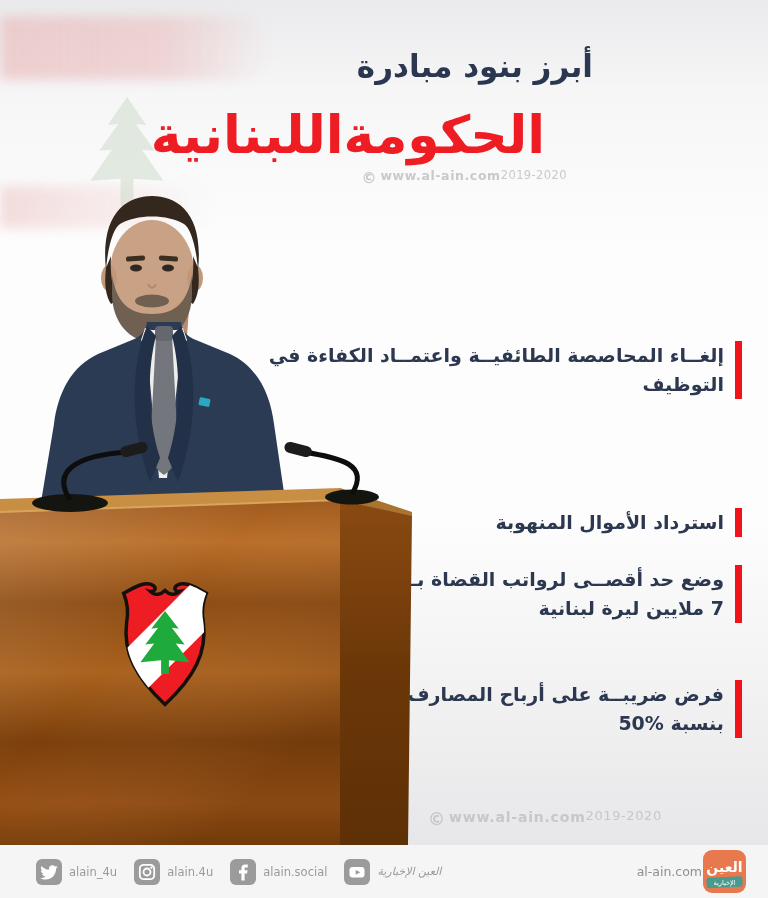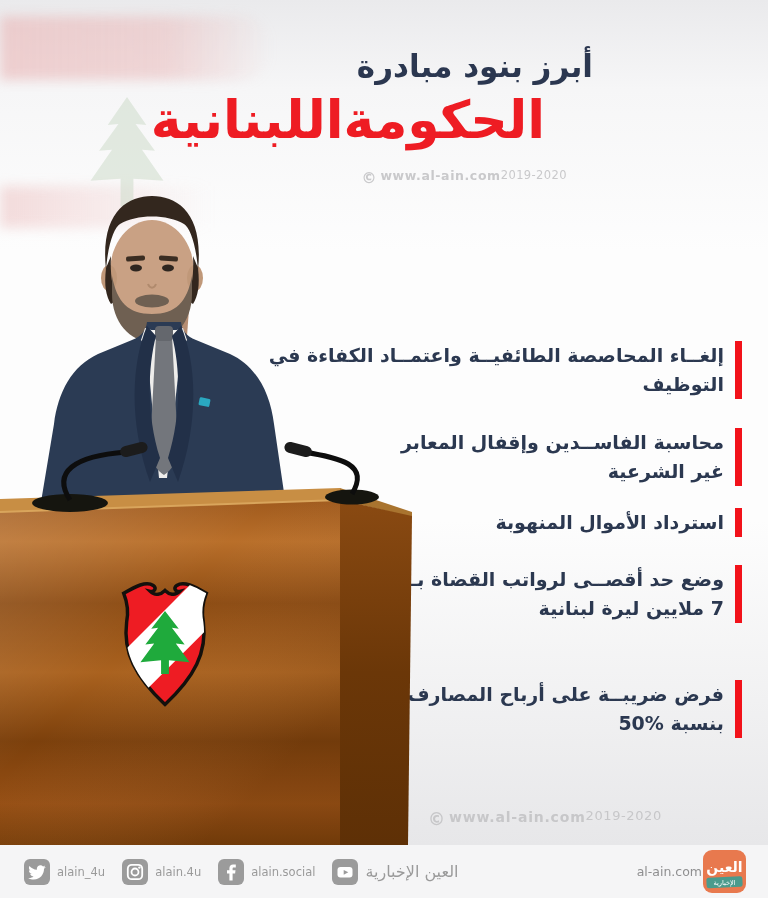--- a/index.html
+++ b/index.html
@@ -11,21 +11,21 @@
   
   .flag-band{position:absolute;left:0;border-radius:0 60px 60px 0;filter:blur(6px);}
   .flag-band.b1{top:16px;width:272px;height:64px;
     background:linear-gradient(90deg,rgba(233,176,176,.55),rgba(233,176,176,.45) 60%,rgba(233,176,176,0));}
   .flag-band.b2{top:186px;width:235px;height:42px;
     background:linear-gradient(90deg,rgba(233,176,176,.42),rgba(233,176,176,0) 90%);}
   .flag-cedar{position:absolute;left:52px;top:82px;opacity:.55;}
 
   
   .subtitle{position:absolute;top:48px;right:175px;font-size:31px;font-weight:bold;color:#2b3750;direction:rtl;white-space:nowrap;}
-  .title{position:absolute;top:90px;right:223px;font-size:52px;font-weight:bold;color:#ee1c23;direction:rtl;white-space:nowrap;}
+  .title{position:absolute;top:105px;right:223px;font-size:52px;font-weight:bold;color:#ee1c23;direction:rtl;white-space:nowrap;}
 
   
   .wm{position:absolute;display:flex;align-items:flex-start;gap:4px;}
   .wm .sym{font-weight:bold;}
   .wm .lines{display:flex;flex-direction:row;line-height:1.15;}
   .wm.header{top:169px;right:201px;color:#c9c9cb;}
   .wm.header .sym{font-size:15px;}
   .wm.header .l1{font-size:12.5px;font-weight:bold;letter-spacing:.6px;}
   .wm.header .l2{font-size:11.5px;letter-spacing:.4px;}
   .wm.onwood{top:543px;left:18px;color:rgba(66,30,2,.40);}
@@ -50,25 +50,25 @@
     position:absolute;left:28px;top:727px;width:275px;text-align:center;direction:rtl;
     color:#ffffff;font-size:18px;font-weight:bold;line-height:27.5px;white-space:pre-line;z-index:3;
   }
 
   .scene{position:absolute;left:0;top:0;z-index:1;}
   .shield{position:absolute;left:106px;top:577px;z-index:2;}
 
   
   .footer{position:absolute;left:0;top:845px;width:768px;height:53px;background:#f5f5f6;z-index:4;
     display:flex;align-items:center;}
-  .social{display:flex;align-items:flex-end;margin-left:24px;}
+  .social{display:flex;align-items:flex-end;margin-left:36px;}
   .sgroup{display:flex;align-items:center;margin-right:13px;}
   .sicon{width:26px;height:26px;display:block;}
   .slabel{font-size:11.5px;color:#9a9a9a;margin-right:4px;margin-left:7px;}
-  .slabel.ar{direction:rtl;font-size:16px;}
+  .slabel.ar{direction:rtl;font-size:11px;font-style:italic;}
   .fright{position:absolute;right:22px;top:0;height:53px;display:flex;align-items:center;gap:1px;}
   .website{font-size:12.5px;color:#8f8f90;}
 </style>
 </head>
 <body>
 
 <div class="canvas">
 
   <div class="flag-band b1"></div>
   <div class="flag-band b2"></div>
@@ -175,22 +175,20 @@
   <div class="wm header">
     <span class="sym">©</span>
     <span class="lines">
       <span class="l1">www.al-ain.com</span>
       <span class="l2">2019-2020</span>
     </span>
   </div>
 
   <div class="item" style="top:341px">إلغــاء المحاصصة الطائفيــة واعتمــاد الكفاءة في
 التوظيف</div>
-  <div class="item" style="top:428px">محاسبة الفاســدين وإقفال المعابر
-غير الشرعية</div>
   <div class="item" style="top:508px">استرداد الأموال المنهوبة</div>
   <div class="item" style="top:565px">وضع حد أقصــى لرواتب القضاة بـ
 7 ملايين ليرة لبنانية</div>
   <div class="item" style="top:680px">فرض ضريبــة على أرباح المصارف
 بنسبة %50</div>
 
   <div class="wm onwood">
     <span class="sym">©</span>
     <span class="lines">
       <span class="l1">www.al-ain.com</span>

